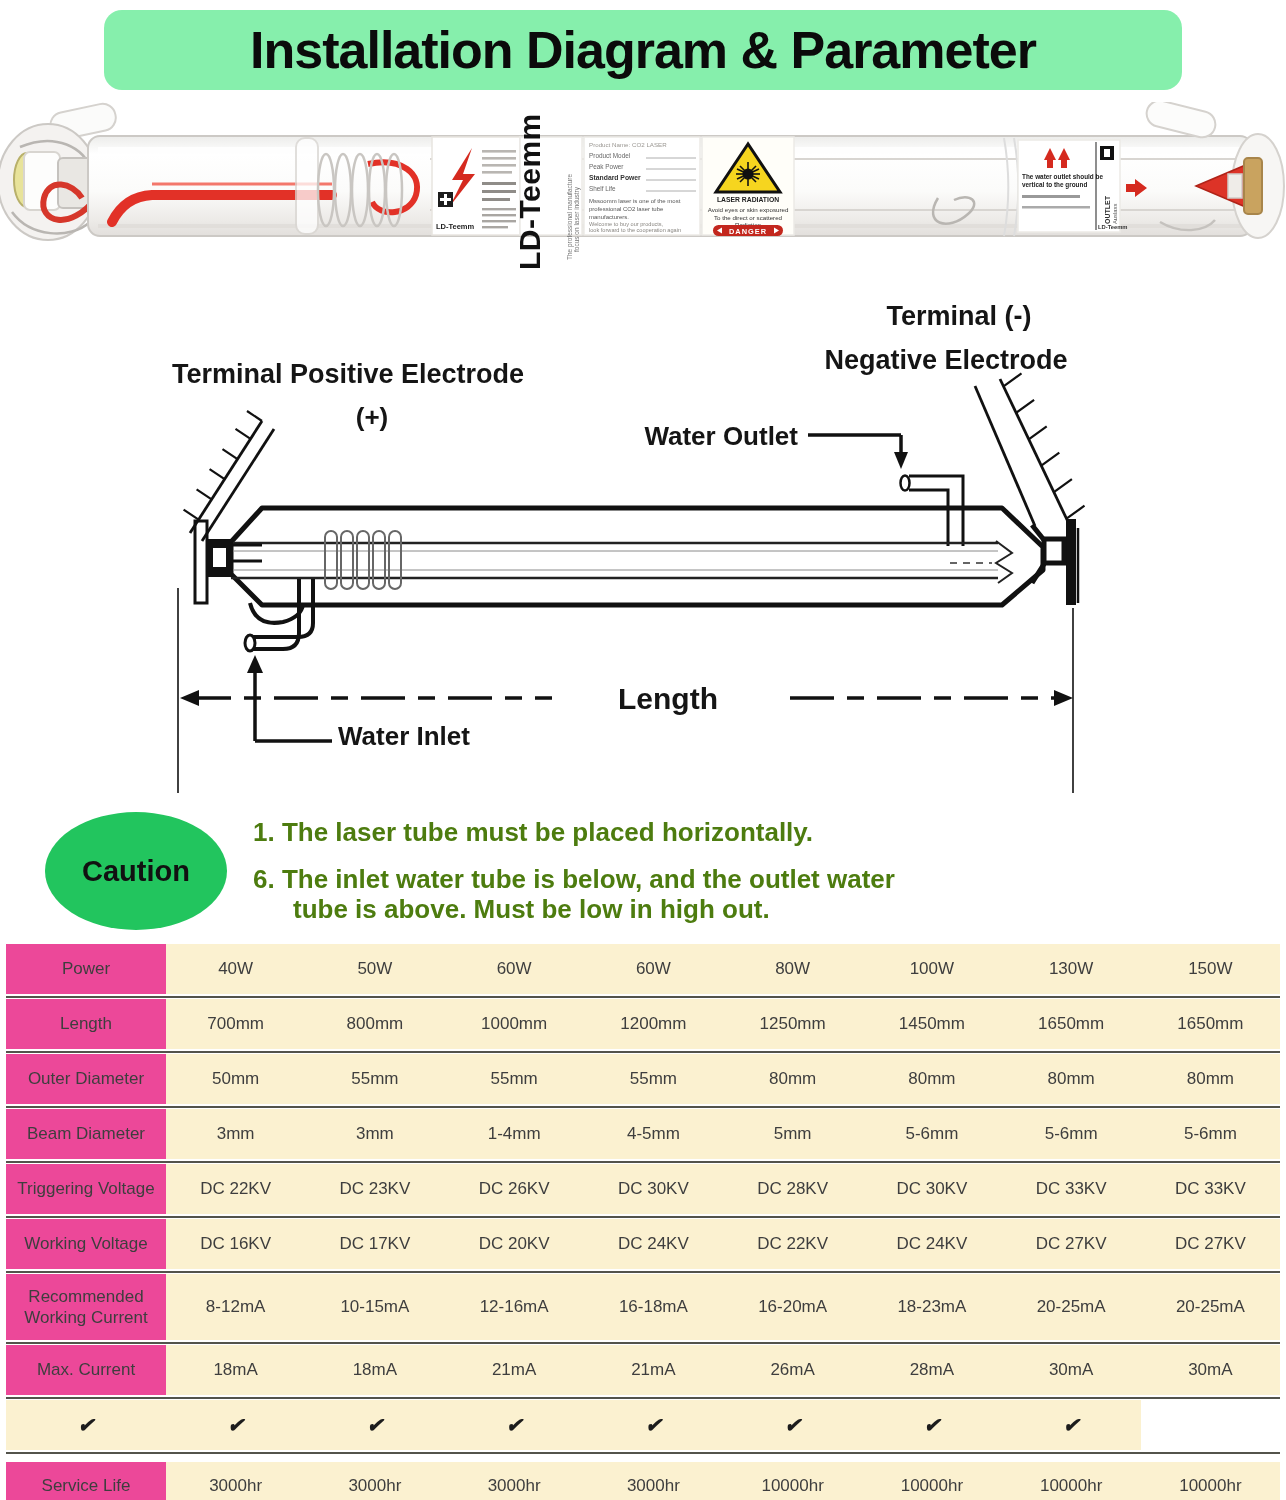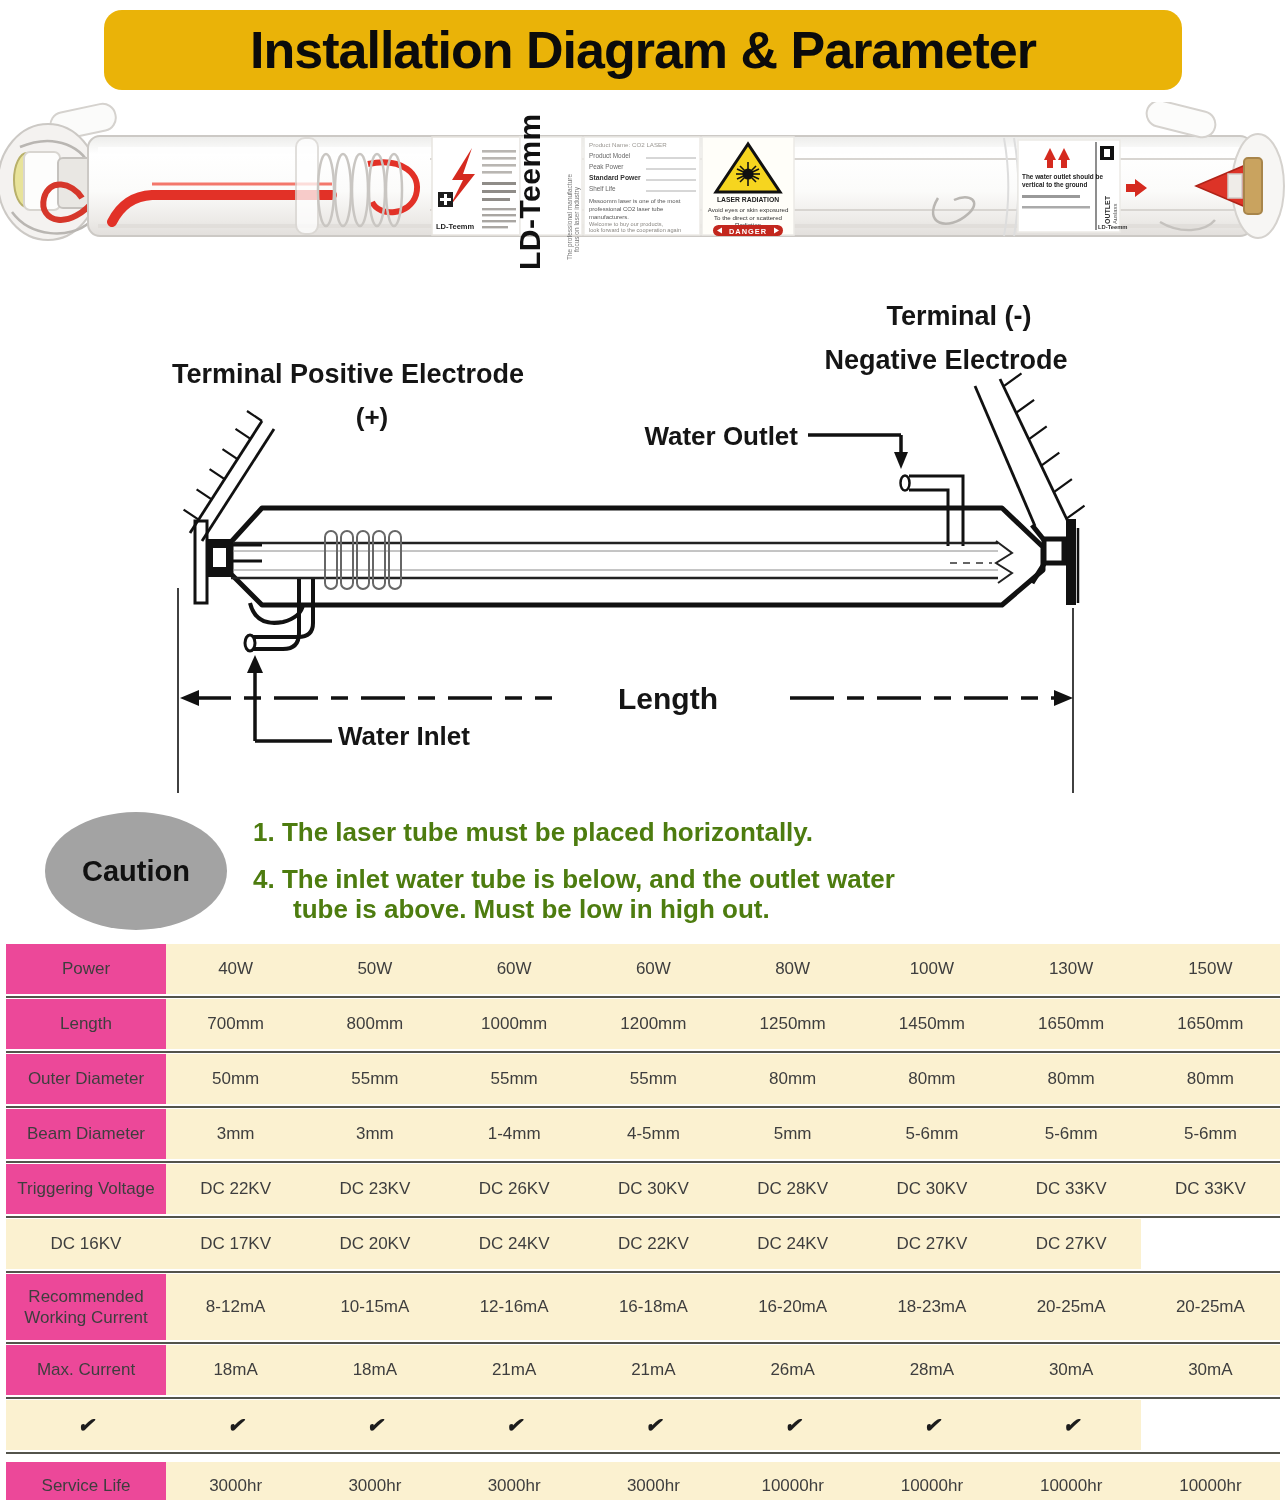--- a/index.html
+++ b/index.html
@@ -4,35 +4,35 @@
 <style>
   * { box-sizing: border-box; margin: 0; padding: 0; }
   html,body { background:#ffffff; }
   body {
     width:1286px; height:1500px; overflow:hidden; margin:0 auto;
     font-family:"Liberation Sans", sans-serif; position:relative;
   }
   
   .title-wrap { padding-top:10px; display:flex; justify-content:center; }
   .title-pill {
-    width:1078px; height:80px; background:#eab308; border-radius:18px;
+    width:1078px; height:80px; background:#86efac; border-radius:18px;
     display:flex; align-items:center; justify-content:center;
   }
   .title-pill h1 {
     font-size:52px; font-weight:800; color:#0b0b0b; letter-spacing:-1px;
     white-space:nowrap;
   }
   
   .photo-wrap { margin-top:12px; }
   .diagram-wrap { margin-top:16px; }
   svg { display:block; }
   
   .caution-row { display:flex; align-items:center; margin-top:14px; }
   .caution-badge {
-    margin-left:45px; width:182px; height:118px; background:#a3a3a3;
+    margin-left:45px; width:182px; height:118px; background:#22c55e;
     border-radius:50%; display:flex; align-items:center; justify-content:center;
     font-size:29px; font-weight:700; color:#111; flex:0 0 auto;
   }
   .caution-items { margin-left:26px; }
   .caution-line { font-size:26px; font-weight:700; color:#4d7c0f; line-height:1.18; }
   .caution-line.first { margin-bottom:16px; }
   .caution-line.cont { padding-left:40px; }
   
   .param-table { margin:14px 6px 0 6px; }
   .p-row { display:grid; grid-template-columns:160px repeat(8, 1fr); height:50px; }
@@ -309,21 +309,21 @@
     <polygon points="255,362 247,380 263,380" fill="#111"></polygon>
     <line x1="255" y1="448" x2="332" y2="448" stroke="#111" stroke-width="3.5"></line>
   </g>
 </svg>
 </div>
 
 <div class="caution-row">
   <div class="caution-badge">Caution</div>
   <div class="caution-items">
     <div class="caution-line first">1. The laser tube must be placed horizontally.</div>
-    <div class="caution-line">4. The inlet water tube is below, and the outlet water</div>
+    <div class="caution-line">6. The inlet water tube is below, and the outlet water</div>
     <div class="caution-line cont">tube is above. Must be low in high out.</div>
   </div>
 </div>
 
 <div class="param-table">
     <div class="p-row">
       <div class="p-cell p-label">Power</div>
       <div class="p-cell p-val">40W</div>
       <div class="p-cell p-val">50W</div>
       <div class="p-cell p-val">60W</div>
@@ -376,20 +376,21 @@
       <div class="p-cell p-val">DC 23KV</div>
       <div class="p-cell p-val">DC 26KV</div>
       <div class="p-cell p-val">DC 30KV</div>
       <div class="p-cell p-val">DC 28KV</div>
       <div class="p-cell p-val">DC 30KV</div>
       <div class="p-cell p-val">DC 33KV</div>
       <div class="p-cell p-val">DC 33KV</div>
     </div>
     <div class="p-sep"></div>
     <div class="p-row">
+      <div class="p-cell p-label">Working Voltage</div>
       <div class="p-cell p-val">DC 16KV</div>
       <div class="p-cell p-val">DC 17KV</div>
       <div class="p-cell p-val">DC 20KV</div>
       <div class="p-cell p-val">DC 24KV</div>
       <div class="p-cell p-val">DC 22KV</div>
       <div class="p-cell p-val">DC 24KV</div>
       <div class="p-cell p-val">DC 27KV</div>
       <div class="p-cell p-val">DC 27KV</div>
     </div>
     <div class="p-sep"></div>

